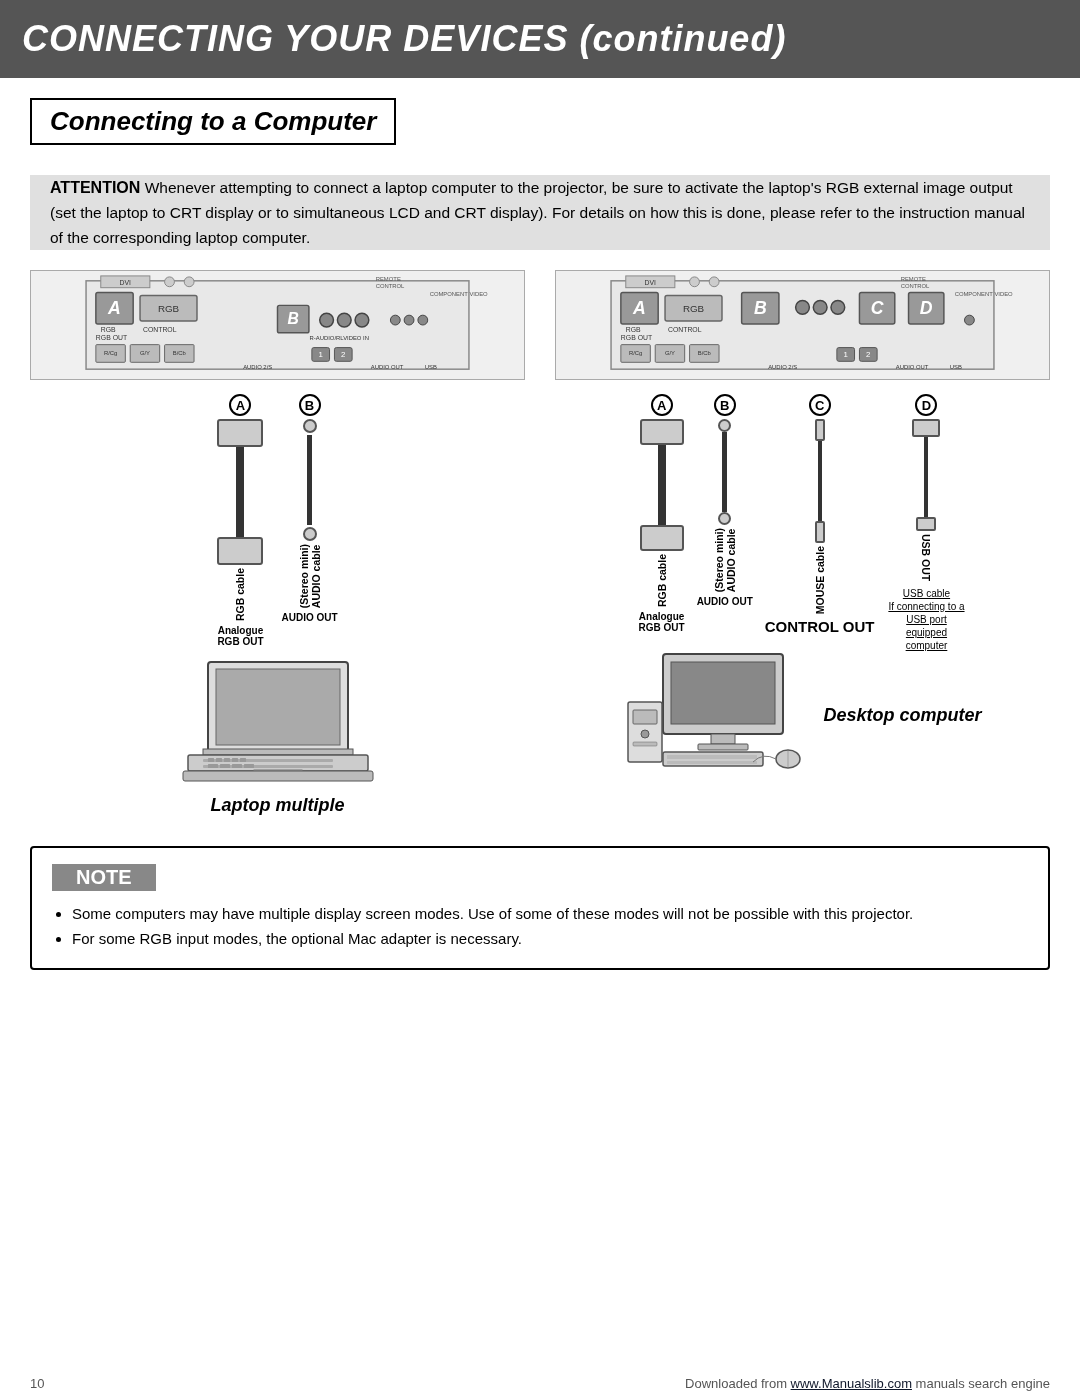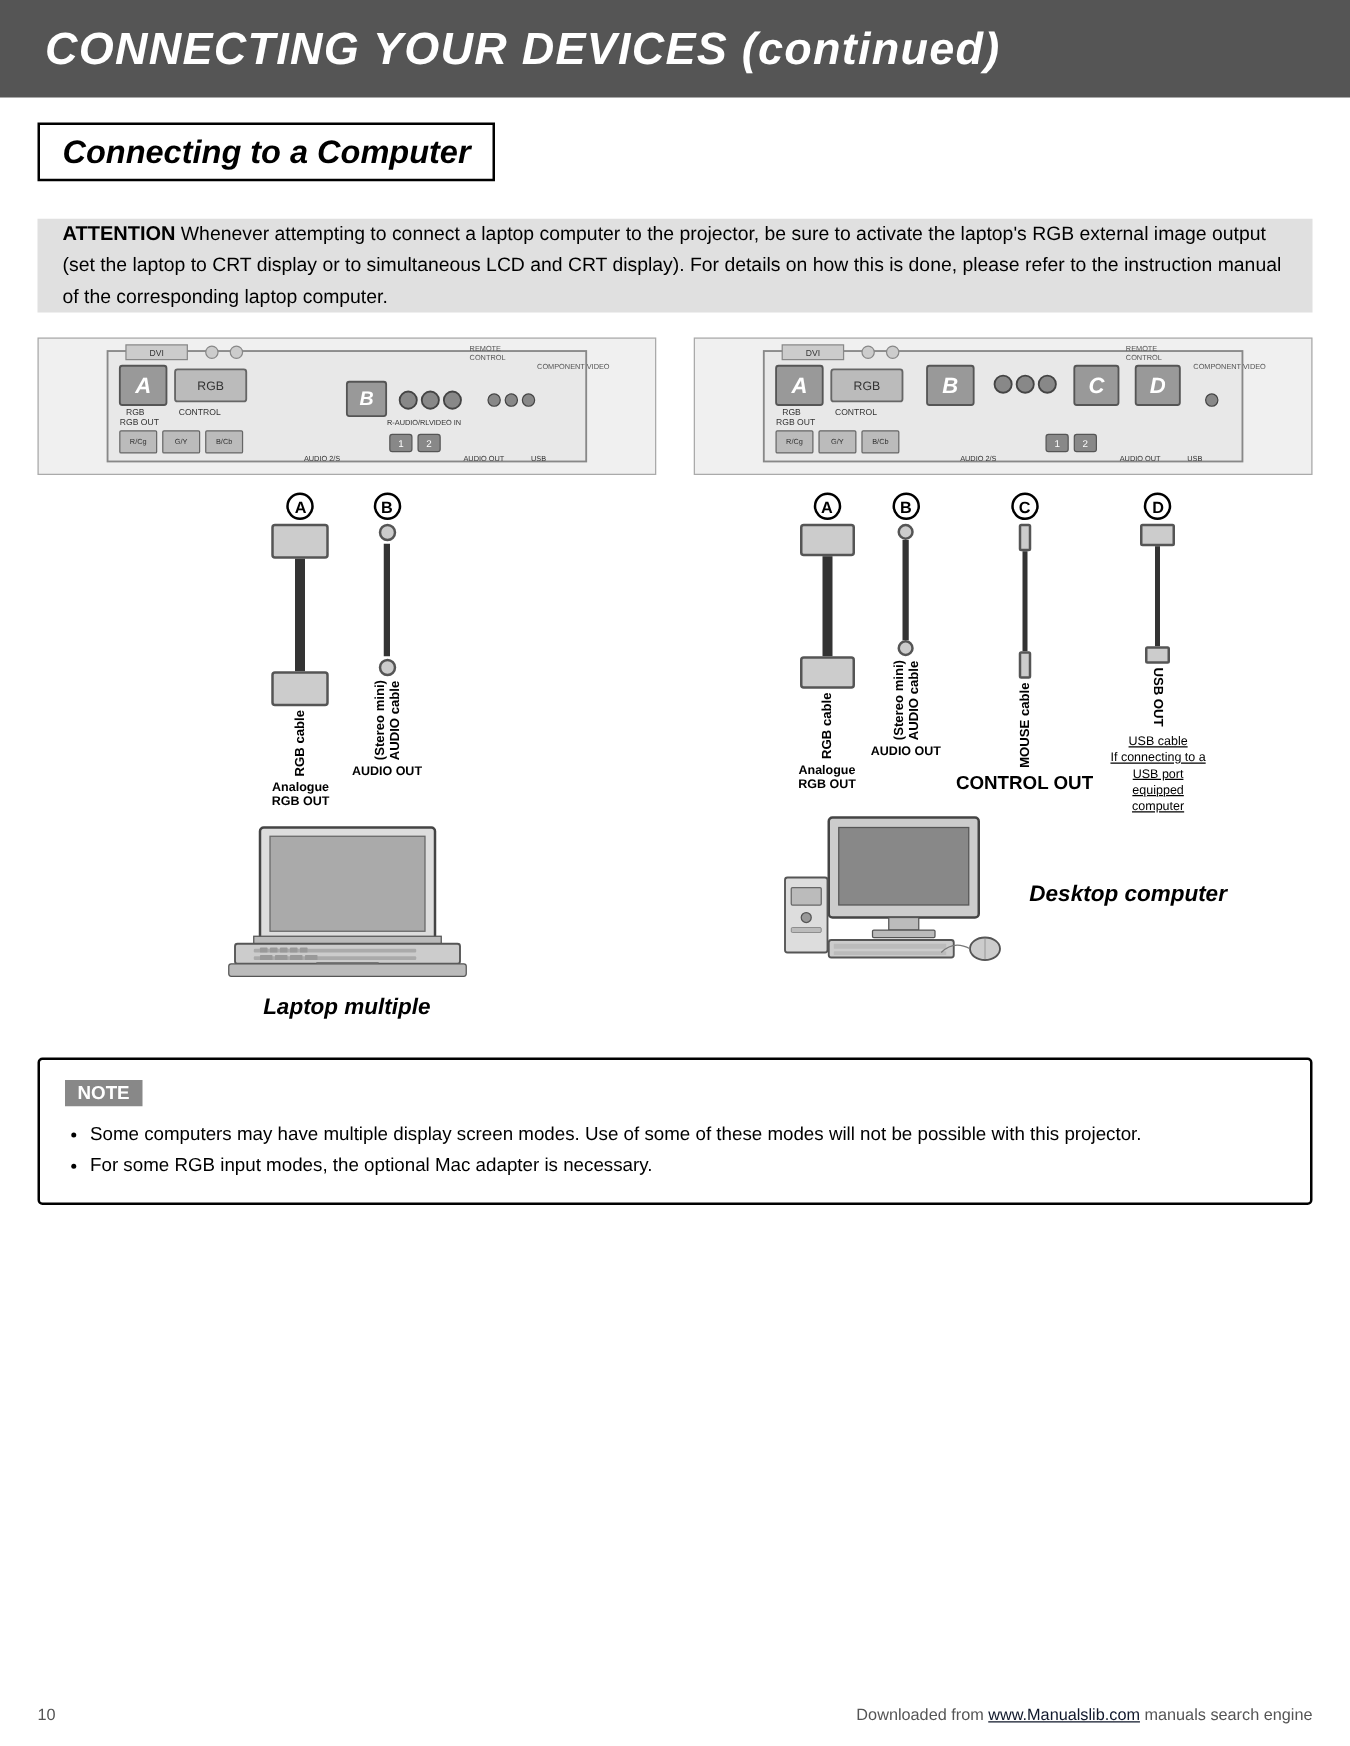--- a/index.html
+++ b/index.html
@@ -16,21 +16,21 @@
       width: 1080px;
       min-height: 1397px;
       padding: 0;
       background: #fff;
       position: relative;
     }
 
     
     .header-bar {
       background: #555;
-      padding: 18px 36px;
+      padding: 18px 22px;
       margin: 0;
     }
     .header-bar h1 {
       color: #fff;
       font-size: 36px;
       font-weight: 900;
       letter-spacing: 1px;
       font-style: italic;
     }
 
@@ -81,36 +81,36 @@
     .note-box {
       border: 2.5px solid #000;
       margin: 30px 30px 20px 30px;
       padding: 16px 20px;
       border-radius: 4px;
     }
     .note-label {
       background: #888;
       color: #fff;
       font-weight: 900;
-      font-size: 15px;
-      padding: 2px 10px;
+      font-size: 20px;
+      padding: 2px 24px;
       display: inline-block;
       margin-bottom: 10px;
     }
     .note-box ul {
       list-style: disc;
       padding-left: 20px;
       font-size: 15px;
       line-height: 1.7;
     }
 
     
     .footer {
       position: absolute;
-      bottom: 18px;
+      bottom: 6px;
       left: 30px;
       right: 30px;
       display: flex;
       justify-content: space-between;
       font-size: 13px;
       color: #555;
     }
     .footer a { color: #0f172a; }
 
     

